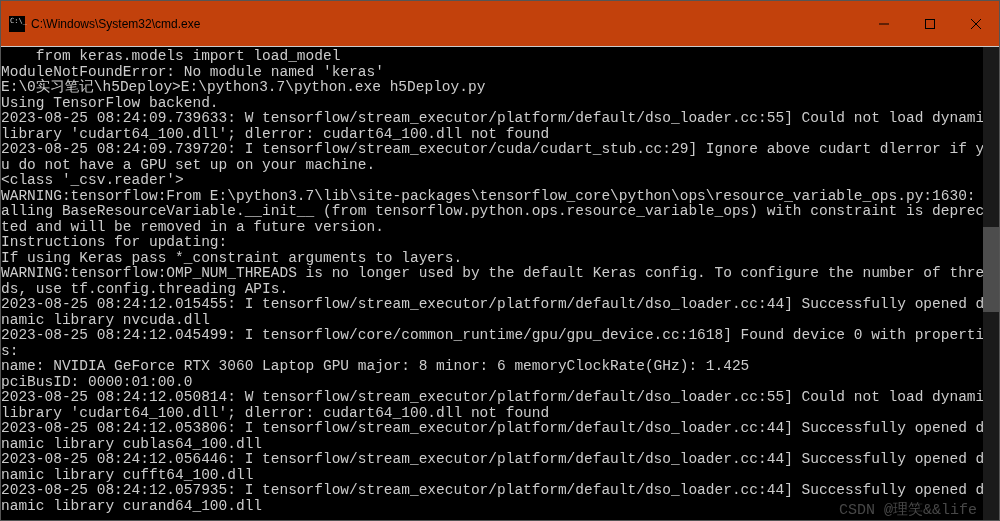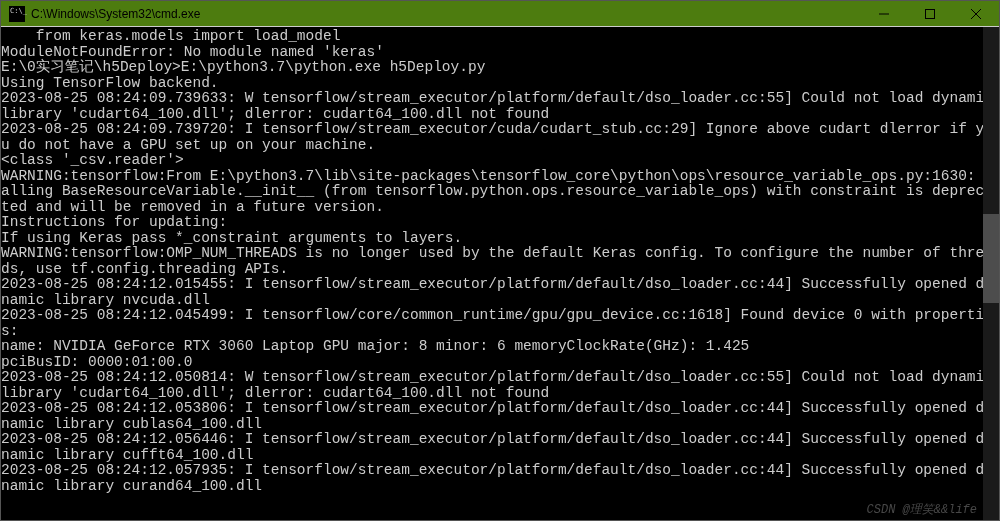--- a/index.html
+++ b/index.html
@@ -11,22 +11,22 @@
       overflow: hidden;
     }
     .window {
       width: 100%;
       height: 100%;
       border: 1px solid #555;
       display: flex;
       flex-direction: column;
     }
     .titlebar {
-      height: 26px;
-      background: #4d7c0f;
+      height: 46px;
+      background: #c2410c;
       display: flex;
       align-items: center;
       border-bottom: 1px solid #ccc;
       flex-shrink: 0;
     }
     .titlebar-icon {
       width: 16px;
       height: 16px;
       margin: 0 6px 0 8px;
       background: #000;
@@ -86,23 +86,22 @@
       top: 38%;
       width: 100%;
       height: 18%;
       background: #4d4d4d;
     }
     .watermark {
       position: absolute;
       bottom: 2px;
       right: 22px;
       color: #777;
-      font-size: 12px;
+      font-size: 15px;
       opacity: 0.6;
-      font-style: italic;
     }
     .line { display: block; }
   </style>
 </head>
 <body>
 
 <div class="window">
   <div class="titlebar">
     <span class="titlebar-icon"></span>
     <span class="title-text">C:\Windows\System32\cmd.exe</span>

